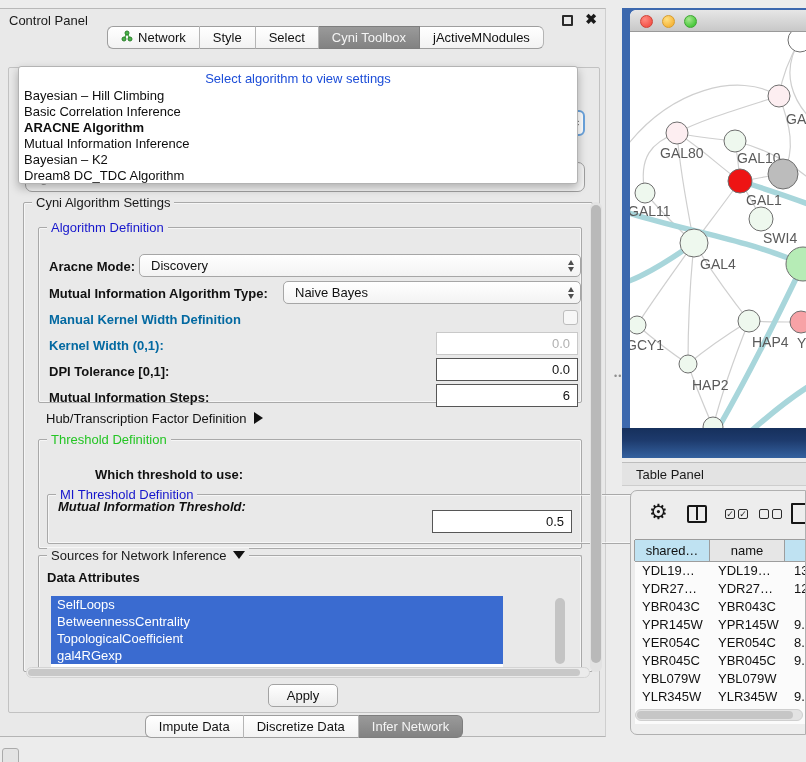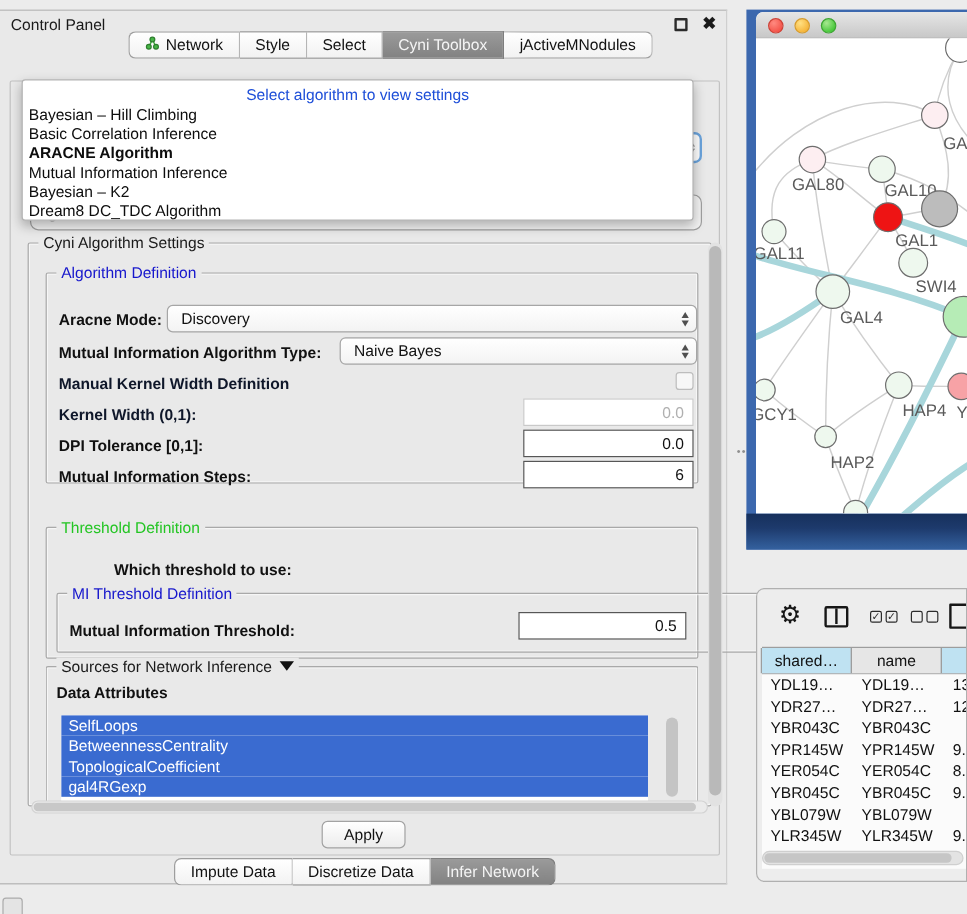--- a/index.html
+++ b/index.html
@@ -45,39 +45,39 @@
   
   .groupbox { position:absolute; border:1px solid #a9a9a9; border-radius:2px; box-shadow:inset 0 0 0 1px rgba(255,255,255,.6); }
   .group-legend { position:absolute; top:-8px; left:8px; background:#e9e9e9; padding:0 4px; font-size:13px; color:#1a1a1a; white-space:nowrap; }
   .legend-blue { color:#1616cc; }
   .legend-green { color:#24c524; }
   #settings-group { left:14px; top:134px; width:570px; height:470px; }
   #settings-scrollbar { position:absolute; left:581px; top:134px; width:12px; height:470px; background:#e2e2e2; border-radius:6px; }
   #settings-thumb { position:absolute; left:1px; top:3px; width:10px; height:458px; background:#b9b9b9; border-radius:5px; }
 
   .bold-label { font-size:13px; font-weight:bold; color:#111; position:absolute; white-space:nowrap; }
-  .bold-label.disabled { color:#0f172a; }
+  .bold-label.disabled { color:#0369a1; }
 
   .combo { position:absolute; height:23px; background:linear-gradient(#ffffff,#f3f3f3); border:1px solid #a6a6a6;
     border-radius:5px; font-size:13px; color:#111; display:flex; align-items:center; padding-left:11px; }
   .steppers { position:absolute; right:6px; top:0; height:100%; display:flex; flex-direction:column; justify-content:center; }
   .arrow-up { width:0; height:0; border-left:3.5px solid transparent; border-right:3.5px solid transparent; border-bottom:5px solid #4f4f4f; margin-bottom:2px; }
   .arrow-down { width:0; height:0; border-left:3.5px solid transparent; border-right:3.5px solid transparent; border-top:5px solid #4f4f4f; }
 
   .numfield { position:absolute; height:23px; font-size:13px; text-align:right; padding-right:7px;
     border:1px solid #565656; background:#fff; color:#111; font-family:"Liberation Sans",sans-serif; }
   .numfield.disabled { border:1px solid #c9c9c9; color:#b0b0b0; }
   .checkbox { position:absolute; width:15px; height:15px; border:1px solid #bdbdbd; border-radius:3px; background:#f7f7f7; }
 
   .tri-right { display:inline-block; width:0; height:0; border-top:6px solid transparent; border-bottom:6px solid transparent;
     border-left:9px solid #111; margin-left:8px; vertical-align:-1px; }
   .tri-down { display:inline-block; width:0; height:0; border-left:6px solid transparent; border-right:6px solid transparent;
     border-top:8px solid #111; margin-left:6px; vertical-align:1px; }
 
-  #attr-list { position:absolute; left:12px; top:40px; width:489px; height:73px; background:#fff; overflow:hidden; }
+  #attr-list { position:absolute; left:12px; top:40px; width:452px; height:73px; background:#fff; overflow:hidden; }
   .attr-item { height:17px; line-height:17px; font-size:13px; color:#fff; padding-left:6px; }
   #attr-scroll { position:absolute; right:2px; top:2px; width:10px; height:66px; background:#c4c4c4; border-radius:5px; }
   #hscroll { position:absolute; left:2px; top:464px; width:564px; height:11px; background:#ebebeb; border:1px solid #d4d4d4; border-radius:6px; }
   #hscroll-thumb { position:absolute; left:1px; top:1px; width:552px; height:7px; background:#c8c8c8; border-radius:4px; }
 
   #apply-btn { position:absolute; left:268px; top:675px; width:70px; height:23px; background:linear-gradient(#ffffff,#ececec);
     border:1px solid #a3a3a3; border-radius:5px; font-size:13px; color:#111; text-align:center; line-height:21px; }
   #bottom-tabs { position:absolute; left:8px; top:706px; width:592px; height:24px; }
 
   
@@ -198,29 +198,32 @@
           <span class="bold-label disabled" style="left:10px; top:110px;">Kernel Width (0,1):</span>
           <input class="numfield disabled" style="left: 397px; top: 104px; width: 142px;" readonly="" value="0.0">
 
           <span class="bold-label" style="left:10px; top:136px;">DPI Tolerance [0,1]:</span>
           <input class="numfield" style="left: 397px; top: 130px; width: 142px;" readonly="" value="0.0">
 
           <span class="bold-label" style="left:10px; top:162px;">Mutual Information Steps:</span>
           <input class="numfield" style="left: 397px; top: 156px; width: 142px;" readonly="" value="6">
         </div>
 
+        <span class="bold-label" style="left:22px; top:208px; font-weight:normal;">
+          <span>Hub/Transcription Factor Definition</span><span class="tri-right"></span>
+        </span>
 
         <div class="groupbox" style="left:14px; top:236px; width:544px; height:110px;">
           <span class="group-legend legend-green">Threshold Definition</span>
 
           <span class="bold-label" style="left:56px; top:27px;">Which threshold to use:</span>
 
           <div class="groupbox" style="left:8px; top:54px; width:596px; height:50px;">
             <span class="group-legend legend-blue">MI Threshold Definition</span>
-            <span class="bold-label" style="left:10px; top:23px;">Mutual Information Threshold:</span>
+            <span class="bold-label" style="left:10px; top:4px;font-style:italic;">Mutual Information Threshold:</span>
             <input class="numfield" style="left: 384px; top: 15px; width: 140px;" readonly="" value="0.5">
           </div>
         </div>
 
         <div class="groupbox" style="left:14px; top:352px; width:544px; height:116px; border-bottom:none;">
           <span class="group-legend">
             <span>Sources for Network Inference</span><span class="tri-down"></span>
           </span>
           <span class="bold-label" style="left:8px; top:14px;">Data Attributes</span>
           <div id="attr-list">
@@ -322,20 +325,23 @@
           <text x="122" y="315" fill="#5a5a5a" font-size="14" font-family="&quot;Liberation Sans&quot;, sans-serif">HAP4</text>
           <circle cx="171" cy="290" r="11" fill="#f7a2a6" stroke="#6e6e6e" stroke-width="1"></circle>
           <text x="167" y="316" fill="#5a5a5a" font-size="14" font-family="&quot;Liberation Sans&quot;, sans-serif">Y</text>
           <circle cx="58" cy="332" r="9" fill="#eef8ee" stroke="#6e6e6e" stroke-width="1"></circle>
           <text x="62" y="358" fill="#5a5a5a" font-size="14" font-family="&quot;Liberation Sans&quot;, sans-serif">HAP2</text>
           <circle cx="83" cy="395" r="10" fill="#eef8ee" stroke="#6e6e6e" stroke-width="1"></circle>
         </svg>
     </div>
   </div>
 
+  <div id="table-strip">
+    <span>Table Panel</span>
+  </div>
 
   <div id="table-panel">
     <div id="table-toolbar">
       <span id="gear-icon">⚙</span>
       <span id="col-icon"></span>
       <span class="cb-pair" style="left:94px;">
         <span class="mini-cb">✓</span>
           <span class="mini-cb">✓</span>
       </span>
       <span class="cb-pair" style="left:128px;">

